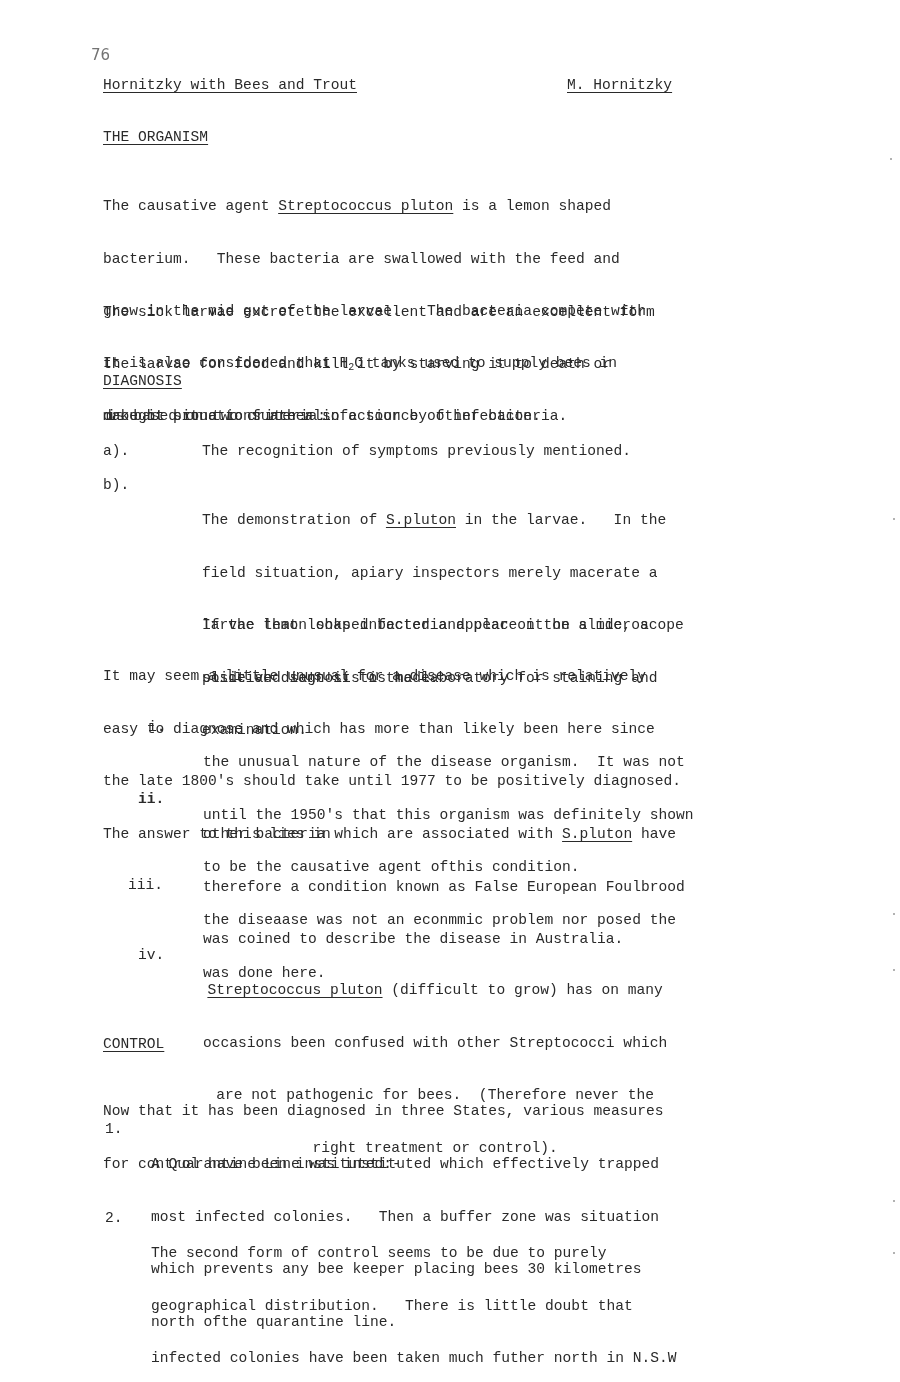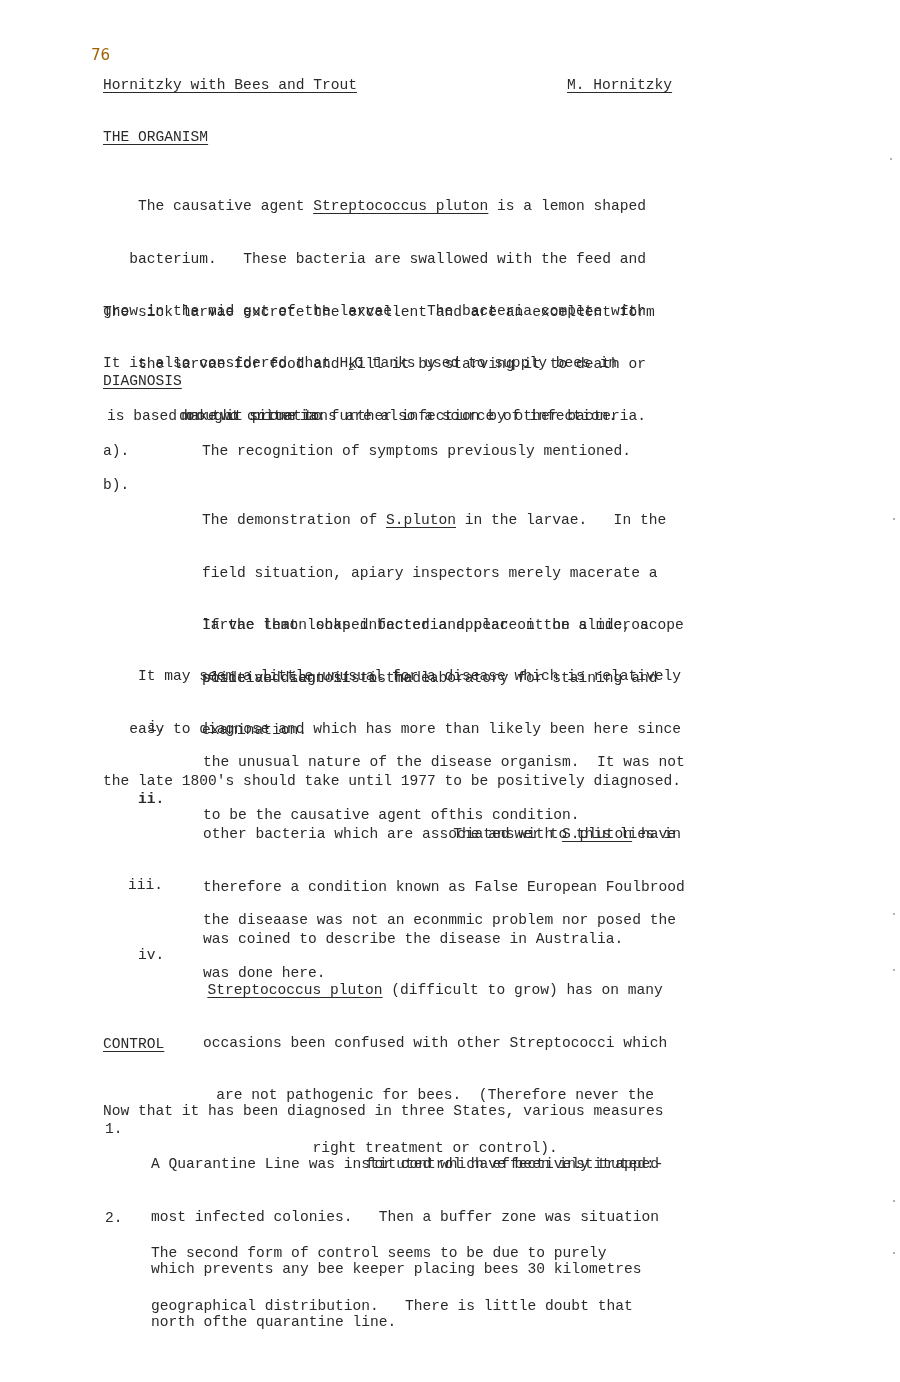--- a/index.html
+++ b/index.html
@@ -3,24 +3,24 @@
 <meta charset="utf-8">
 <style>
   html, body { margin: 0; padding: 0; }
   body {
     width: 900px; height: 1382px; background: #ffffff; position: relative; overflow: hidden;
     font-family: "Liberation Mono", "DejaVu Sans Mono", monospace;
     color: #2a2a2a;
     font-size: 14.6px;
   }
   .abs { position: absolute; white-space: pre; line-height: 17.5px; }
-  .pagenum { font-family: "DejaVu Sans", sans-serif; font-size: 15px; left: 91px; top: 47px; color:#a16207; }
+  .pagenum { font-family: "DejaVu Sans", sans-serif; font-size: 15px; left: 91px; top: 47px; color:#737373; }
   .u { text-decoration: underline; text-underline-offset: 3px; }
   .heading { text-decoration: underline; text-underline-offset: 3px; }
-  .para { position: absolute; left: 103px; line-height: 17.5px; white-space: pre; text-align: right; }
+  .para { position: absolute; left: 103px; line-height: 17.5px; white-space: pre; }
   .label { position: absolute; white-space: pre; line-height: 17.5px; }
   .item { position: absolute; white-space: pre; line-height: 17.5px; }
   sub { font-size: 10px; vertical-align: -3px; line-height: 0; }
   .speck { position:absolute; width:2px; height:2px; background:#999; border-radius:1px; }
 </style>
 </head>
 <body>
 
 <div class="abs pagenum">76</div>
 
@@ -68,20 +68,21 @@
 <div class="para" style="top:633px;">
   <div>It may seem a little unusual for a disease which is relatively</div>
   <div>easy to diagnose and which has more than likely been here since</div>
   <div>the late 1800's should take until 1977 to be positively diagnosed.</div>
   <div>The answer to this lies in</div>
 </div>
 
 <div class="label" style="left:148px; top:719px;">i.</div>
 <div class="item" style="left:203px; top:719px;">
   <div>the unusual nature of the disease organism.  It was not</div>
+  <div>until the 1950's that this organism was definitely shown</div>
   <div>to be the causative agent ofthis condition.</div>
 </div>
 
 <div class="label" style="left:138px; top:791px;font-weight:bold;">ii.</div>
 <div class="item" style="left:203px; top:791px;">
   <div><span>other bacteria which are associated with </span><span class="u">S.pluton</span><span> have</span></div>
   <div>therefore a condition known as False European Foulbrood</div>
   <div>was coined to describe the disease in Australia.</div>
 </div>
 
@@ -110,20 +111,21 @@
   <div>A Quarantine Line was instituted which effectively trapped</div>
   <div>most infected colonies.   Then a buffer zone was situation</div>
   <div>which prevents any bee keeper placing bees 30 kilometres</div>
   <div>north ofthe quarantine line.</div>
 </div>
 
 <div class="label" style="left:105px; top:1210px;">2.</div>
 <div class="item" style="left:151px; top:1210px;">
   <div>The second form of control seems to be due to purely</div>
   <div>geographical distribution.   There is little doubt that</div>
+  <div>infected colonies have been taken much futher north in N.S.W</div>
   
   
 </div>
 
 <div class="speck" style="left:890px; top:158px;"></div>
 <div class="speck" style="left:893px; top:518px;"></div>
 <div class="speck" style="left:893px; top:913px;"></div>
 <div class="speck" style="left:893px; top:969px;"></div>
 <div class="speck" style="left:893px; top:1200px;"></div>
 <div class="speck" style="left:893px; top:1252px;"></div>

